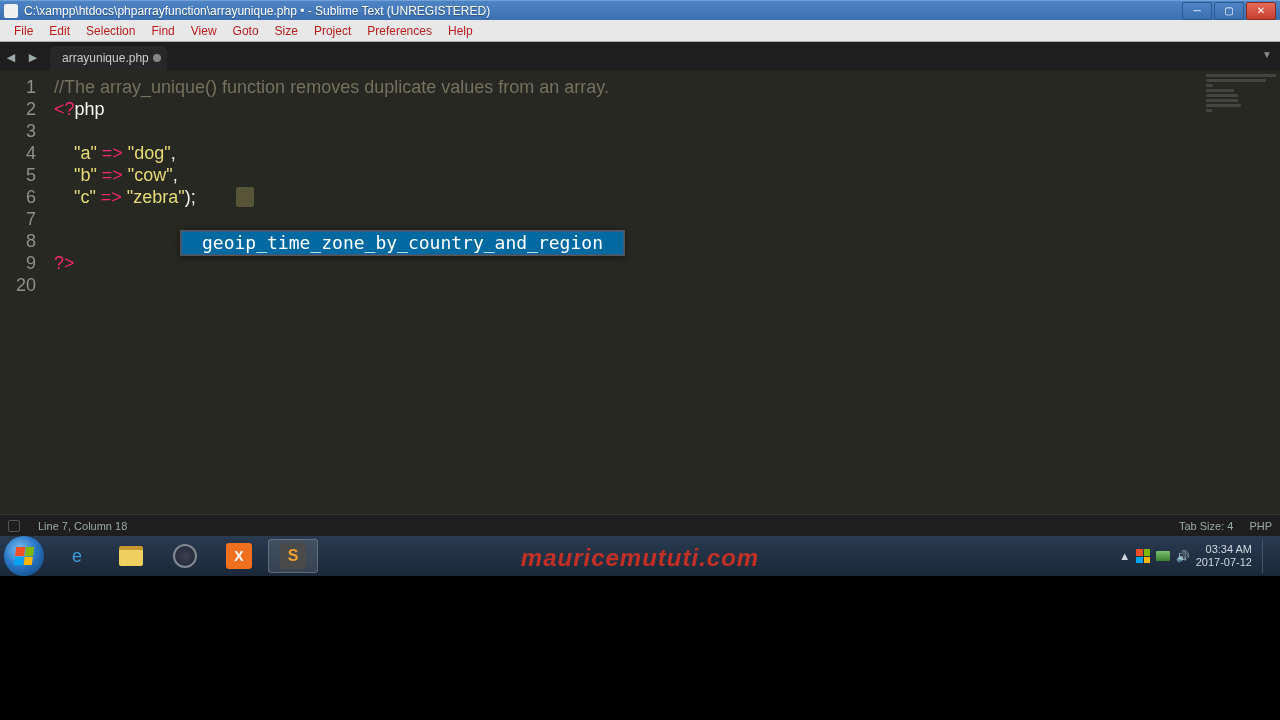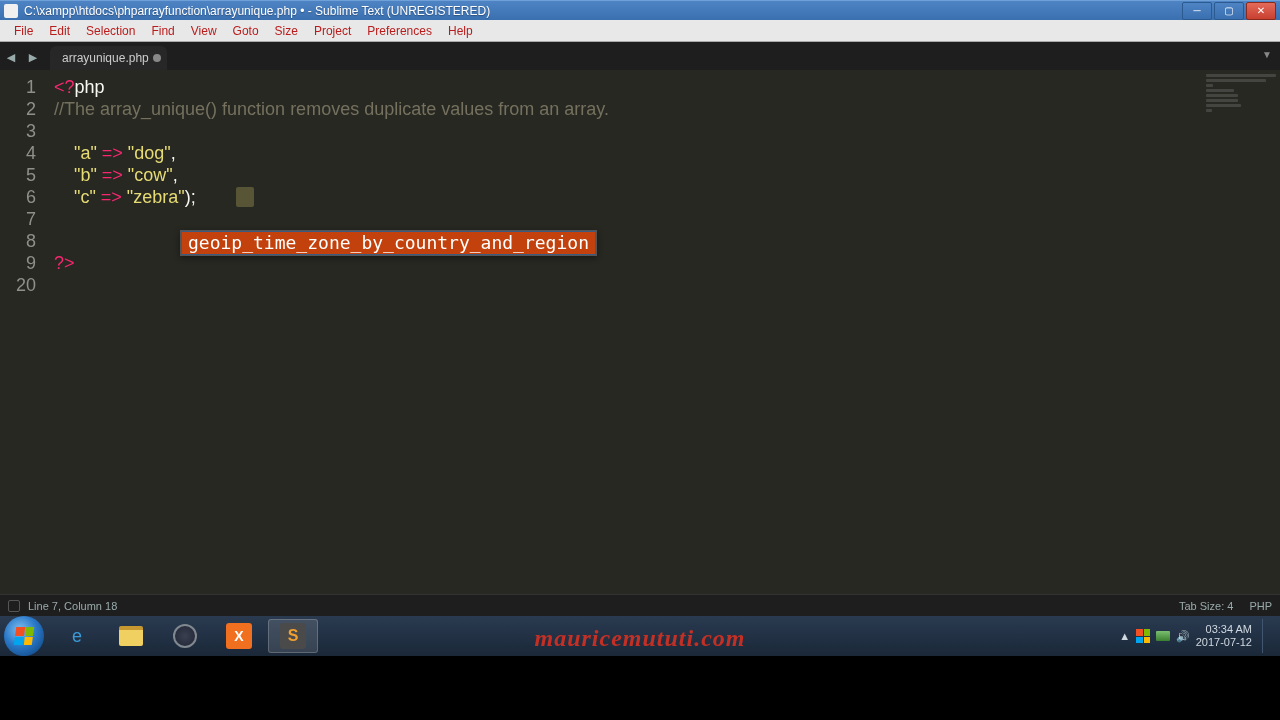--- a/index.html
+++ b/index.html
@@ -1,18 +1,18 @@
 <!DOCTYPE html>
 <html><head>
 <meta charset="utf-8">
 <style>
 * { margin: 0; padding: 0; box-sizing: border-box; font-family: "Segoe UI", Tahoma, sans-serif; }
 body { width: 1280px; height: 720px; overflow: hidden; background: #000; position: relative; }
 
-.window { width: 1280px; height: 656px; display: flex; flex-direction: column; }
+.window { width: 1280px; height: 576px; display: flex; flex-direction: column; }
 
 
 .titlebar { height: 20px; background: linear-gradient(#4f84c4,#3a6fb0); display: flex; align-items: center; padding: 0 4px; border-top:1px solid #6fa0d8; }
 .titlebar-icon { width:14px; height:14px; background:#f0f0f0; border-radius:2px; margin-right:6px; }
 .titlebar-text { color:#fff; font-size:12px; flex:1; text-shadow:0 1px 1px rgba(0,0,0,.3); }
 .win-controls { display:flex; gap:2px; }
 .win-btn { width:30px; height:18px; display:flex; align-items:center; justify-content:center; border-radius:2px; font-size:10px; color:#fff; }
 .win-btn.min, .win-btn.max { background: linear-gradient(#4f84c4,#3a6fb0); border:1px solid #2a5a90; }
 .win-btn.close { background: linear-gradient(#e46a5a,#c8402f); border:1px solid #8a2a1c; }
 
@@ -39,47 +39,47 @@
 .var { color:#f8f8f2; }       
 .str { color:#e6db74; }       
 .fn { color:#66d9ef; font-style:italic; } 
 .comment { color:#75715e; }
 .paren { color:#f8f8f2; }
 .tag { color:#f92672; }
 .caret-glow { position:absolute; width:18px; height:20px; background:rgba(230,219,116,.25); border-radius:2px; }
 
 
 .autocomplete { position:absolute; background:#e8e0d0; border:1px solid #555; box-shadow:0 2px 6px rgba(0,0,0,.4); }
-.ac-item { background:#c2410c; color:#fff; font-family: Consolas, monospace; font-size:18px; padding:0 6px; border:1px solid #3a5a80; white-space:pre; }
+.ac-item { background:#0369a1; color:#fff; font-family: Consolas, monospace; font-size:18px; padding:0 20px; border:1px solid #3a5a80; white-space:pre; }
 
 
 .minimap { position:absolute; top:4px; right:4px; width:70px; height:40px; opacity:.3; }
 .minimap div { height:3px; margin-bottom:2px; background:#888; border-radius:1px; }
 
 
 .statusbar { height:22px; background:#1e1e1e; color:#9aa; font-size:11px; display:flex; align-items:center; padding:0 8px; justify-content:space-between; border-top:1px solid #333; }
-.status-left { display:flex; align-items:center; gap:8px; }
+.status-left { display:flex; align-items:center; gap:18px; }
 .status-right { display:flex; align-items:flex-start; gap:16px; }
 .status-icon { width:12px; height:12px; border:1px solid #555; border-radius:2px; }
 
 
 .taskbar { height:40px; background: linear-gradient(#2a3a50,#1a2838); display:flex; align-items:center; padding:0 4px; position:relative; }
 .start-orb { width:40px; height:40px; border-radius:50%; background: radial-gradient(circle at 40% 35%, #7ec0f0 0%, #2a78c8 45%, #0a3a70 100%); margin-right:6px; display:flex; align-items:center; justify-content:center; }
 .start-flag { width:18px; height:18px; display:grid; grid-template-columns:1fr 1fr; grid-template-rows:1fr 1fr; gap:1px; transform:skew(-8deg,0); }
 .start-flag span:nth-child(1){background:#f25022;} .start-flag span:nth-child(2){background:#7fba00;}
 .start-flag span:nth-child(3){background:#00a4ef;} .start-flag span:nth-child(4){background:#ffb900;}
 .task-item { width:50px; height:34px; margin:0 2px; border-radius:3px; display:flex; align-items:center; justify-content:center; font-size:18px; }
 .task-item.active { background:rgba(255,255,255,.12); box-shadow:inset 0 0 0 1px rgba(255,255,255,.2); }
 .ie { color:#3a9ad8; }
 .explorer { width:24px; height:20px; background:#f0d060; border-top:4px solid #c89830; border-radius:2px; }
 .service { width:24px; height:24px; border-radius:50%; background:radial-gradient(#3a4050,#202535); border:2px solid #808890; }
 .xampp { width:26px; height:26px; background:#f07020; border-radius:3px; display:flex; align-items:center; justify-content:center; color:#fff; font-weight:bold; font-size:14px; }
 .sublime { width:26px; height:26px; background:#4a4a4a; border-radius:3px; display:flex; align-items:center; justify-content:center; color:#f0a030; font-weight:bold; font-size:16px; }
 
-.watermark { position:absolute; left:50%; transform:translateX(-50%); bottom:4px; color:#e03020; font-weight:900; font-size:24px; font-style:italic; letter-spacing:1px; opacity:.85; pointer-events:none; font-family: Liberation Serif, serif; }
+.watermark { position:absolute; left:50%; transform:translateX(-50%); bottom:4px; color:#e03020; font-weight:900; font-size:24px; font-style:italic; letter-spacing:1px; opacity:.85; pointer-events:none; font-family: Liberation Sans, sans-serif; }
 
 .tray { margin-left:auto; display:flex; align-items:center; gap:6px; color:#d0d8e0; font-size:11px; padding-right:4px; }
 .flag-icon{display:grid;grid-template-columns:1fr 1fr;grid-template-rows:1fr 1fr;gap:1px;width:14px;height:14px;}
 .flag-icon span:nth-child(1){background:#f25022;} .flag-icon span:nth-child(2){background:#7fba00;}
 .flag-icon span:nth-child(3){background:#00a4ef;} .flag-icon span:nth-child(4){background:#ffb900;}
 .clock { text-align:right; line-height:13px; }
 .show-desktop { width:10px; height:34px; border-left:1px solid #40566e; margin-left:4px; }
 </style>
 </head>
 <body>
@@ -125,22 +125,22 @@
       <div>3</div>
       <div>4</div>
       <div>5</div>
       <div>6</div>
       <div>7</div>
       <div>8</div>
       <div>9</div>
       <div>20</div>
     </div>
     <div class="code">
+      <div class="line comment">//The array_unique() function removes duplicate values from an array.</div>
       <div class="line"><span class="tag">&lt;?</span><span class="var">php</span></div>
-      <div class="line comment">//The array_unique() function removes duplicate values from an array.</div>
       <div class="line"></div>
       <div class="line"><span>    </span><span class="str">"a"</span><span class="kw"> =&gt; </span><span class="str">"dog"</span><span class="paren">,</span></div>
       <div class="line"><span>    </span><span class="str">"b"</span><span class="kw"> =&gt; </span><span class="str">"cow"</span><span class="paren">,</span></div>
       <div class="line"><span>    </span><span class="str">"c"</span><span class="kw"> =&gt; </span><span class="str">"zebra"</span><span class="paren">);</span>
         <span class="caret-glow" style="left:182px; top:1px;"></span>
       </div>
       <div class="line"></div>
       <div class="line"></div>
       <div class="line"><span class="tag">?&gt;</span></div>
 

